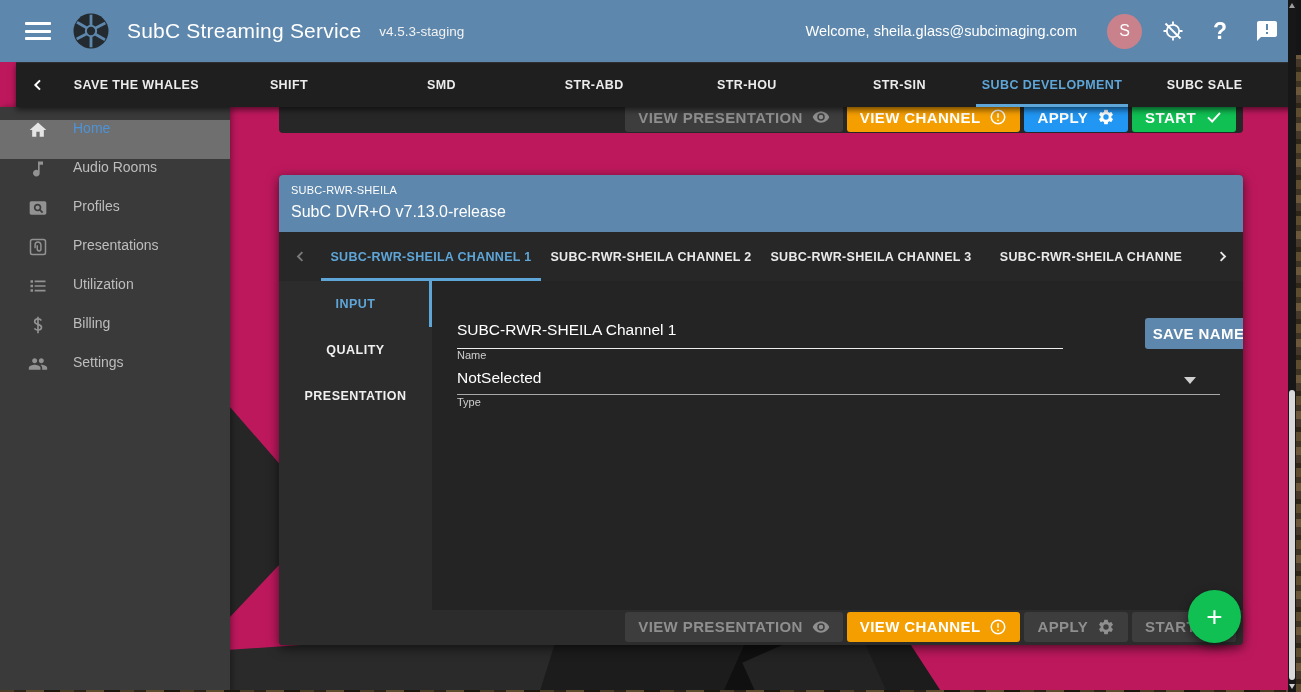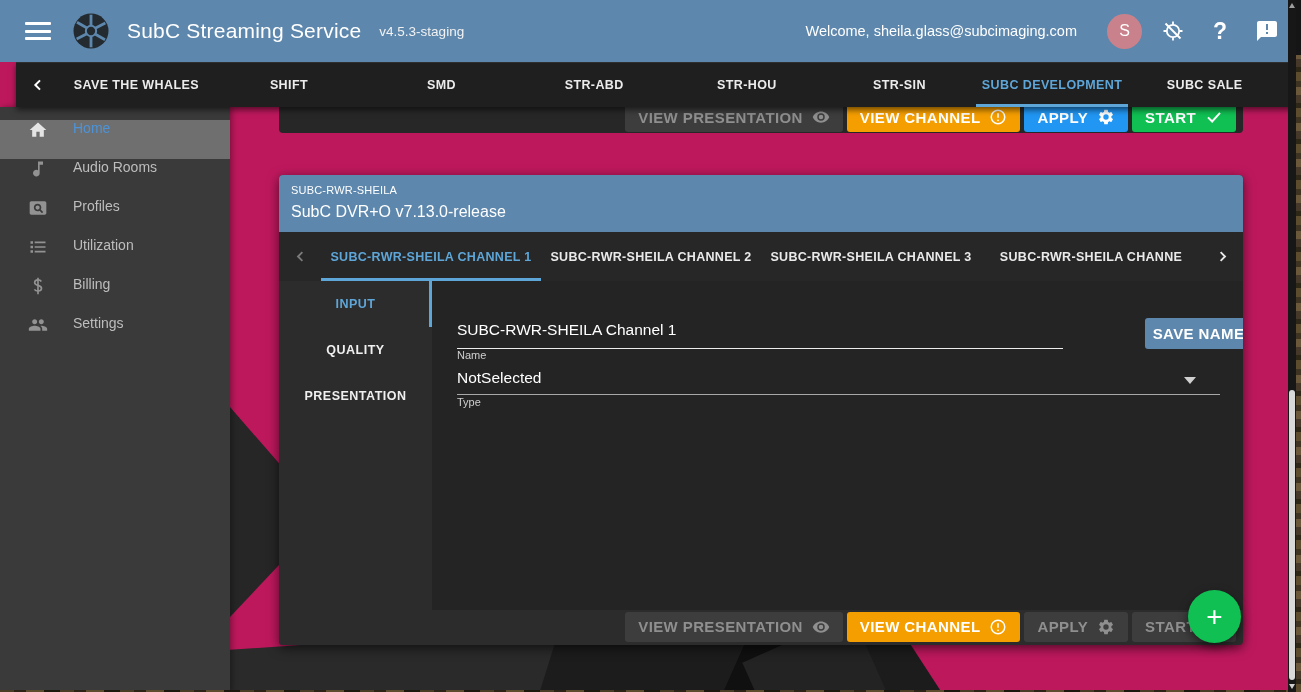--- a/index.html
+++ b/index.html
@@ -180,20 +180,27 @@
         </svg>
       <span class="s-label">Audio Rooms</span>
     </div>
     <div class="side-item">
       <svg class="s-icon" viewBox="0 0 24 24" fill="currentColor">
           <path d="M11.5 9a2.5 2.5 0 1 0 0 5 2.5 2.5 0 0 0 0-5zM20 4H4c-1.1 0-2 .9-2 2v12c0 1.1.9 2 2 2h16c1.1 0 2-.9 2-2V6c0-1.1-.9-2-2-2zm-3.21 14.21-2.91-2.91c-.69.44-1.51.7-2.39.7C9.01 16 7 13.99 7 11.5S9.01 7 11.5 7 16 9.01 16 11.5c0 .88-.26 1.69-.7 2.39l2.91 2.9-1.42 1.42z"></path>
         </svg>
       <span class="s-label">Profiles</span>
     </div>
     <div class="side-item">
+      <svg class="s-icon" viewBox="0 0 24 24" fill="none" stroke="currentColor" stroke-width="1.8">
+          <rect x="3" y="3" width="18" height="18" rx="2.5"></rect>
+          <path d="M8.5 13.5v-4a3.5 3.5 0 0 1 7 0v5a2.2 2.2 0 0 1-4.4 0v-4.5"></path>
+        </svg>
+      <span class="s-label">Presentations</span>
+    </div>
+    <div class="side-item">
       <svg class="s-icon" viewBox="0 0 24 24" fill="currentColor">
           <path d="M3 5h3v3H3zM8 5.5h13v2H8zM3 10.5h3v3H3zM8 11h13v2H8zM3 16h3v3H3zM8 16.5h13v2H8z"></path>
         </svg>
       <span class="s-label">Utilization</span>
     </div>
     <div class="side-item">
       <svg class="s-icon" viewBox="0 0 24 24" fill="none" stroke="currentColor" stroke-width="2">
           <path d="M16 6.5c-.8-1.2-2.2-1.8-4-1.8-2.2 0-4 1.2-4 3.2s1.8 2.8 4 3.4 4.2 1.3 4.2 3.4-1.9 3.3-4.2 3.3c-1.9 0-3.5-.7-4.3-2"></path>
           <path d="M12 2v20"></path>
         </svg>

